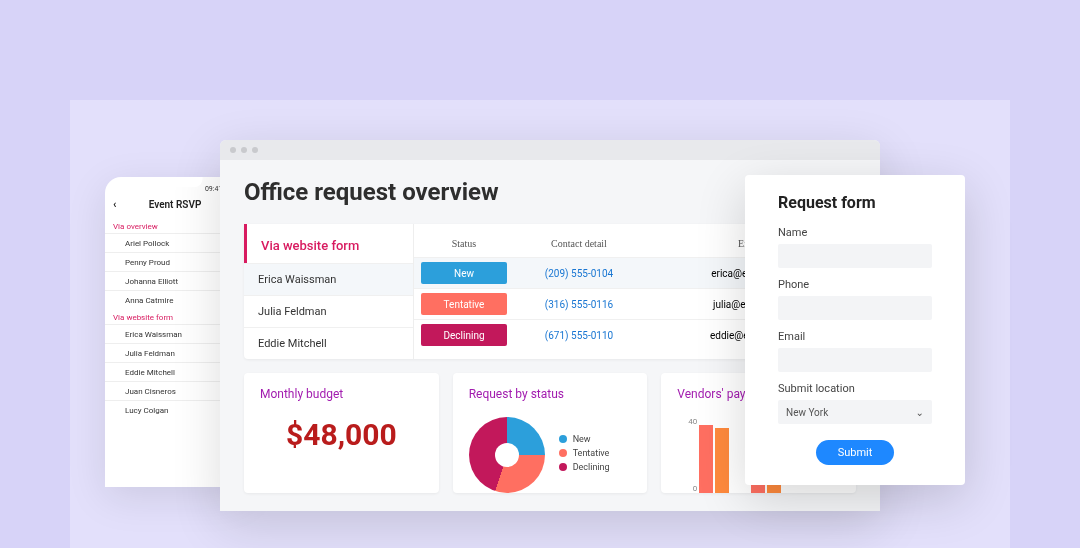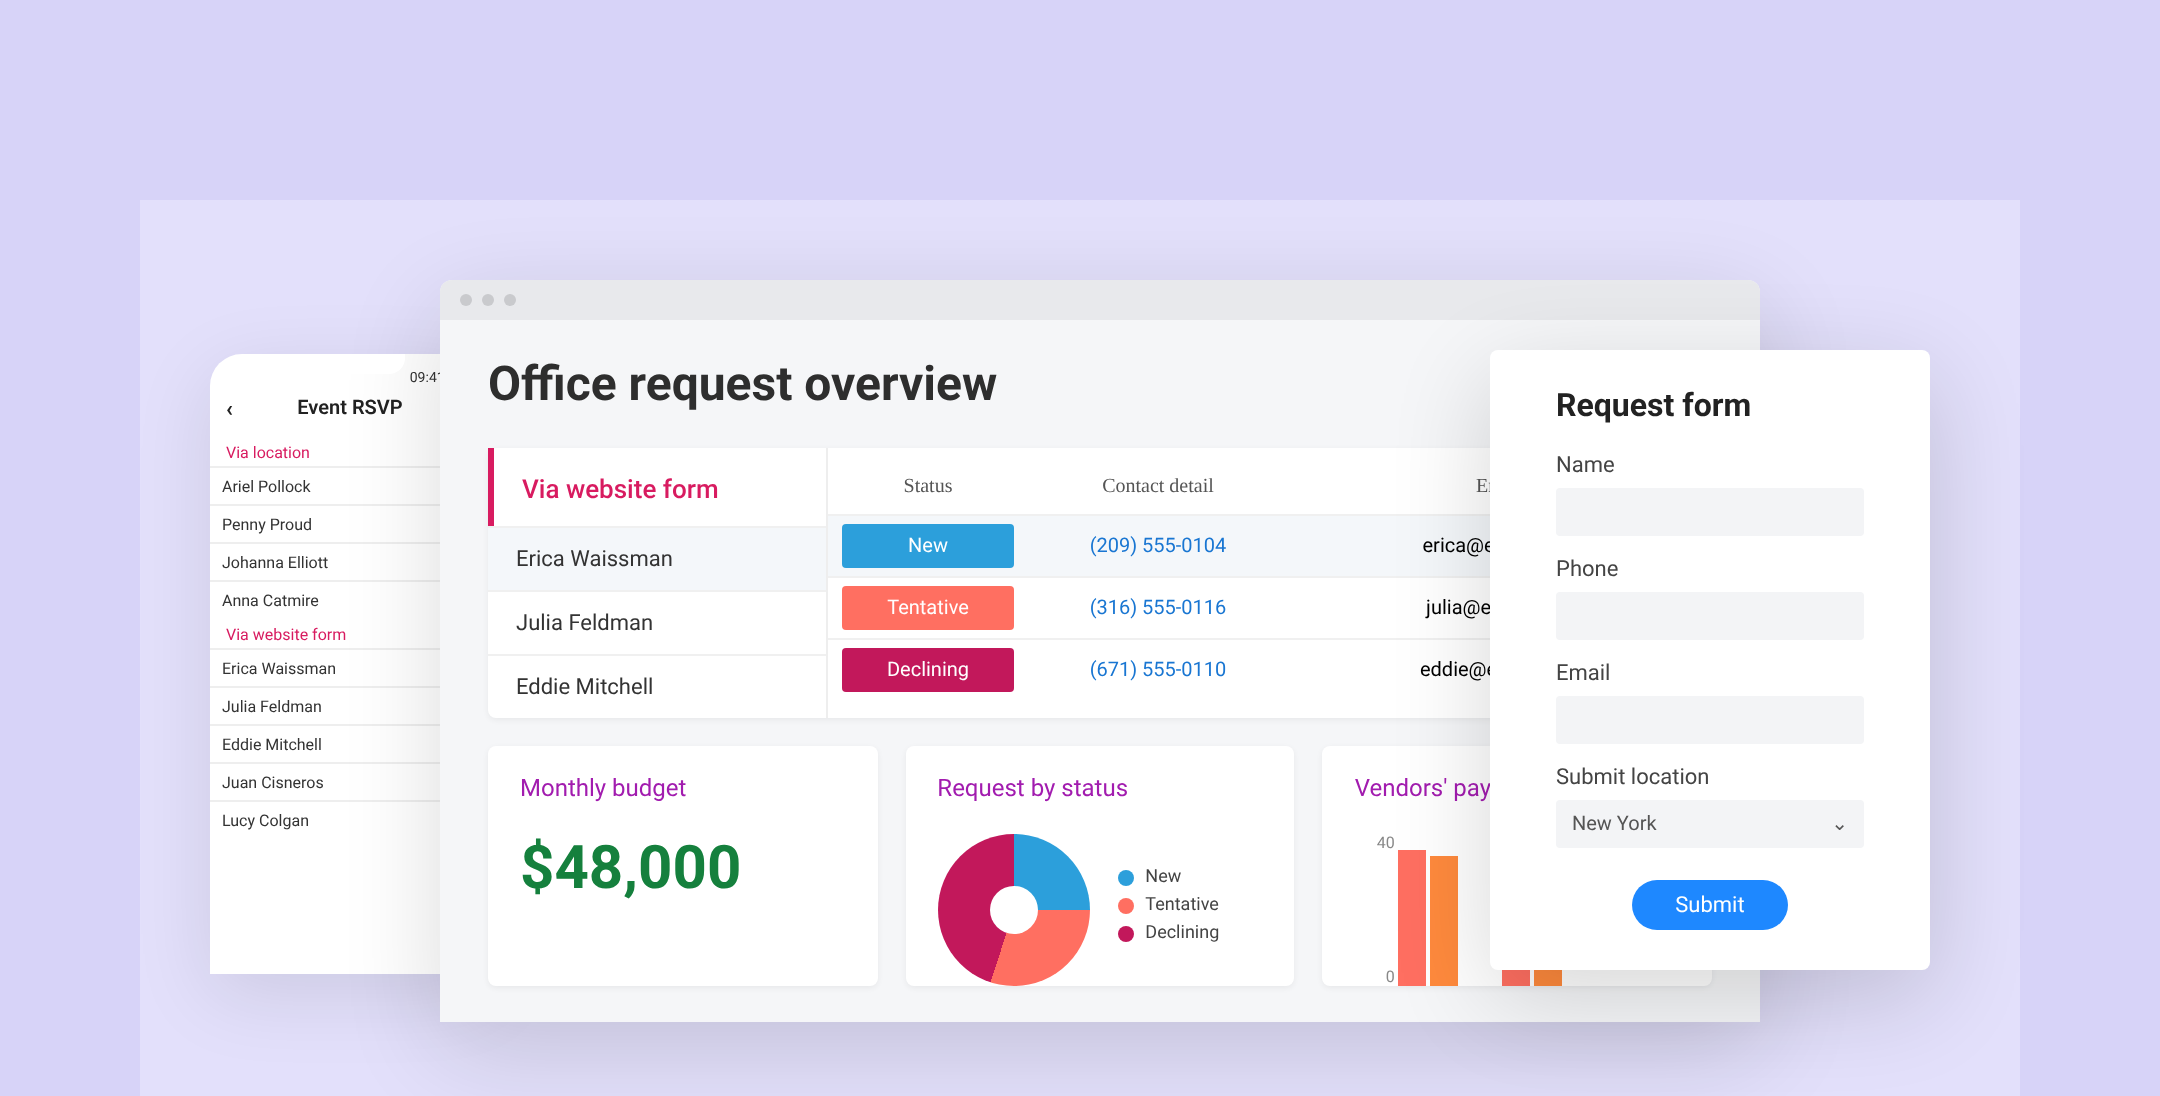--- a/index.html
+++ b/index.html
@@ -8,21 +8,21 @@
 
   
   .mobile { position: absolute; left: 105px; top: 177px; width: 140px; height: 310px; background: #fff; border-radius: 16px 16px 0 0; box-shadow: 0 10px 40px rgba(0,0,0,0.10); overflow: hidden; }
   .mobile-notch { position: absolute; top: 0; left: 50%; transform: translateX(-50%); width: 55px; height: 10px; background: #fff; border-radius: 0 0 8px 8px; z-index: 2; }
   .mobile-status { display:flex; justify-content:flex-end; align-items:center; padding: 8px 10px 2px; font-size: 7px; color:#333; }
   .mobile-header { display:flex; align-items:center; justify-content:center; position:relative; padding: 4px 8px 8px; }
   .mobile-back { position:absolute; left:8px; font-size:11px; font-weight:bold; color:#222; }
   .mobile-title { font-size:10px; font-weight:600; color:#222; }
   .mobile-section { font-size:8px; color:#d81b60; padding: 4px 8px 2px; }
   .mobile-row { display:flex; align-items:center; border-top:1px solid #eee; height:19px; }
-  .mobile-name { flex:1; font-size:8px; color:#333; padding-left:6px; }
+  .mobile-name { flex:1; font-size:8px; color:#333; padding-left:20px; }
   .mobile-badge { width:20px; height:14px; display:flex; align-items:center; justify-content:center; font-size:7px; color:#fff; }
   .b-new { background:#2c9fdb; }
   .b-tent { background:#ff6f61; }
   .b-dec { background:#c2185b; }
 
   
   .desktop { position:absolute; left:220px; top:140px; width:660px; background:#f5f6f8; border-radius:6px 6px 0 0; box-shadow: 0 14px 50px rgba(0,0,0,0.14); overflow:hidden; }
   .chrome { height:20px; background:#e8e9ec; display:flex; align-items:center; padding-left:10px; gap:5px; }
   .chrome-dot { width:6px; height:6px; border-radius:50%; background:#c9cacd; }
   .desk-body { padding: 18px 24px; }
@@ -44,21 +44,21 @@
   .trow { display:flex; align-items:center; border-top:1px solid #f0f0f0; height:31px; }
   .status-pill { margin:0 auto; width:86px; height:22px; display:flex; align-items:center; justify-content:center; color:#fff; font-size:10px; border-radius:2px; }
   .p-new { background:#2c9fdb; }
   .p-tent { background:#ff6f61; }
   .p-dec { background:#c2185b; }
   .link { color:#1976d2; }
 
   .widgets { display:flex; gap:14px; margin-top:14px; }
   .widget { flex:1; padding:14px 16px 10px; height:120px; overflow:hidden; }
   .widget-title { font-size:12px; color:#a21caf; margin-bottom:16px; }
-  .big-number { font-size:30px; font-weight:700; color:#15803d; margin-top:10px; }
+  .big-number { font-size:30px; font-weight:700; color:#b91c1c; text-align:center; margin-top:10px; }
 
   .pie-wrap { display:flex; align-items:center; gap:14px; }
   .pie { width:76px; height:76px; border-radius:50%; position:relative; }
   .pie-hole { position:absolute; top:50%; left:50%; width:24px; height:24px; background:#fff; border-radius:50%; transform:translate(-50%,-50%); }
   .legend { font-size:9px; color:#444; }
   .legend-row { display:flex; align-items:center; gap:6px; margin-bottom:4px; }
   .legend-dot { width:8px; height:8px; border-radius:50%; }
 
   .bars-wrap { display:flex; align-items:flex-end; gap:18px; height:76px; position:relative; padding-left:22px; }
   .bar-group { display:flex; gap:2px; align-items:flex-end; }
@@ -81,21 +81,21 @@
 <div class="mobile">
   <div class="mobile-notch"></div>
   <div class="mobile-status">
     <span>09:41</span>
     <span>●●●</span>
   </div>
   <div class="mobile-header">
     <span class="mobile-back">‹</span>
     <span class="mobile-title">Event RSVP</span>
   </div>
-  <div class="mobile-section">Via location</div>
+  <div class="mobile-section">Via overview</div>
   <div id="mrows1">
       <div class="mobile-row">
         <div class="mobile-name">Ariel Pollock</div>
         <div class="mobile-badge b-new">N</div>
       </div>
       <div class="mobile-row">
         <div class="mobile-name">Penny Proud</div>
         <div class="mobile-badge b-tent">Te</div>
       </div>
       <div class="mobile-row">

